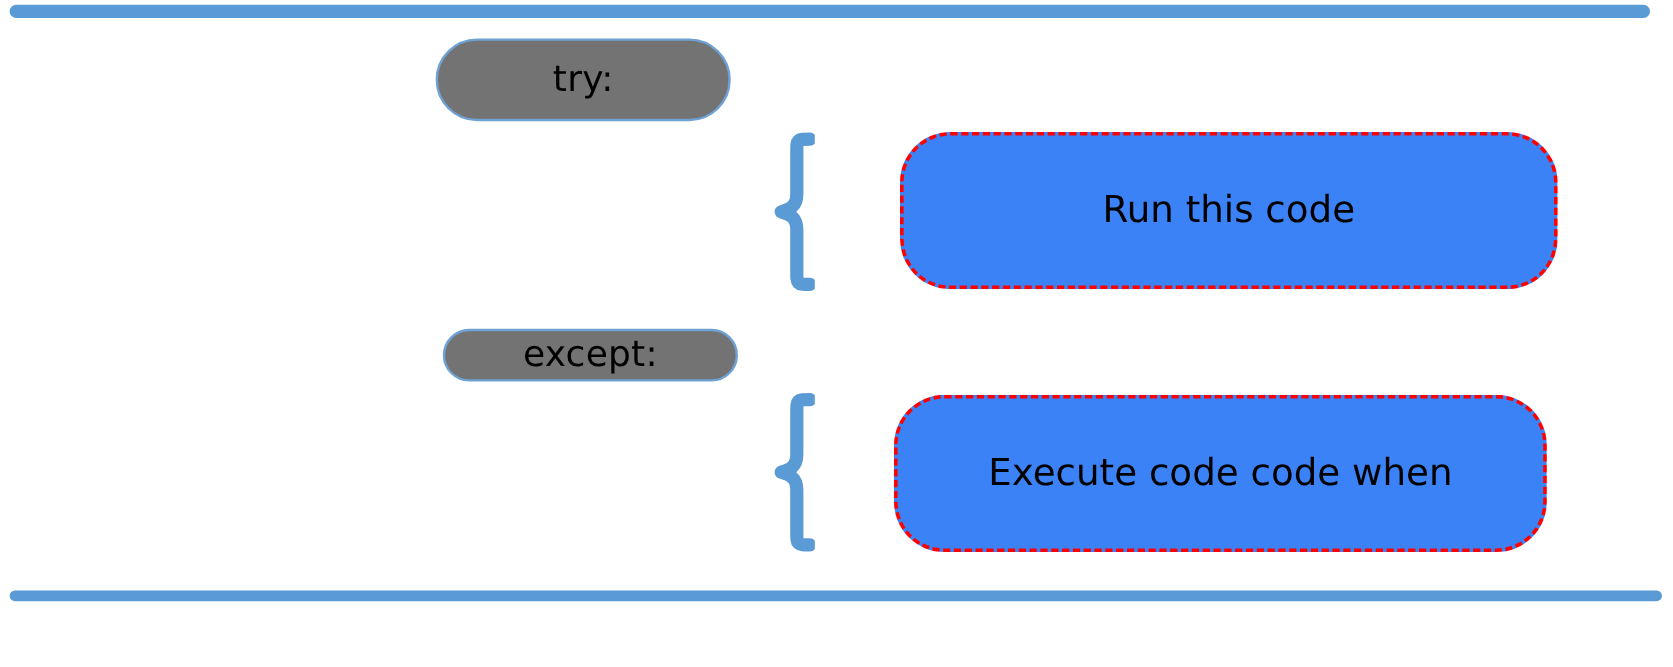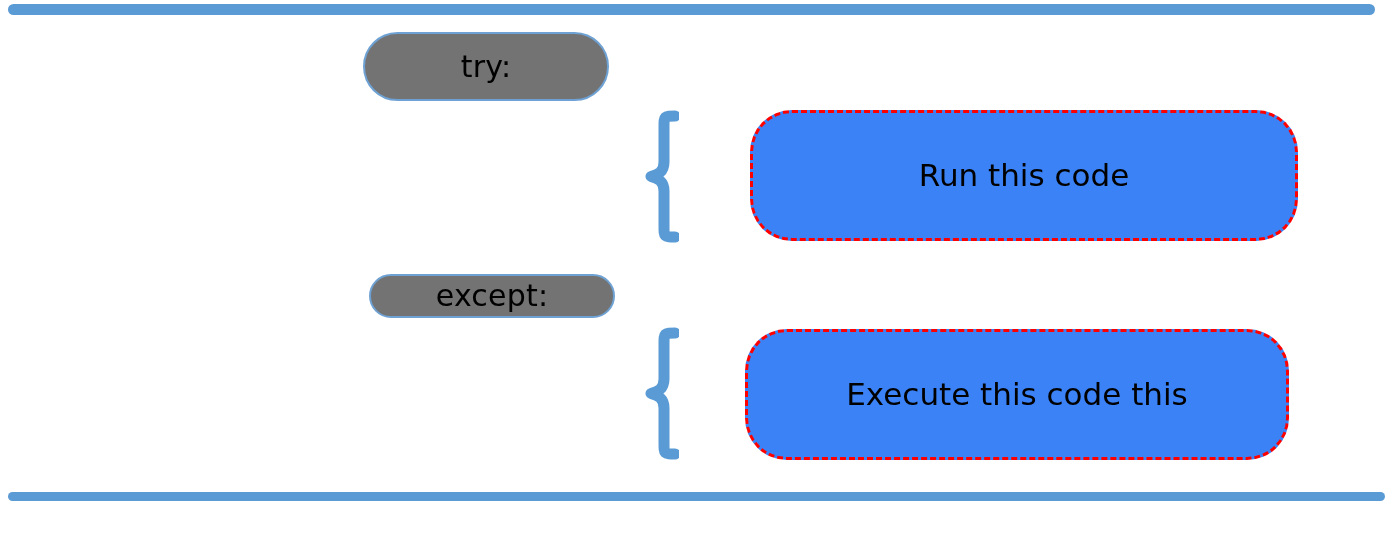--- a/index.html
+++ b/index.html
@@ -153,19 +153,19 @@
                L 19 52
                C 19 62, 13 64.5, 6 66.5
                C 13 68.5, 19 71, 19 81
                L 19 116
                C 19 127, 19 127, 30 127" fill="none" stroke="#5B9BD5" stroke-width="11" stroke-linecap="round" stroke-linejoin="round"></path>
     </svg>
   </div>
 
   <div id="box-except" class="dashed-box">
     <div>
-      <span class="box-line">Execute this code this</span>
+      <span class="box-line">Execute code code when</span>
     </div>
   </div>
 
   <div id="bar-bottom" class="accent-bar"></div>
 
 </div>
 
 </body></html>

